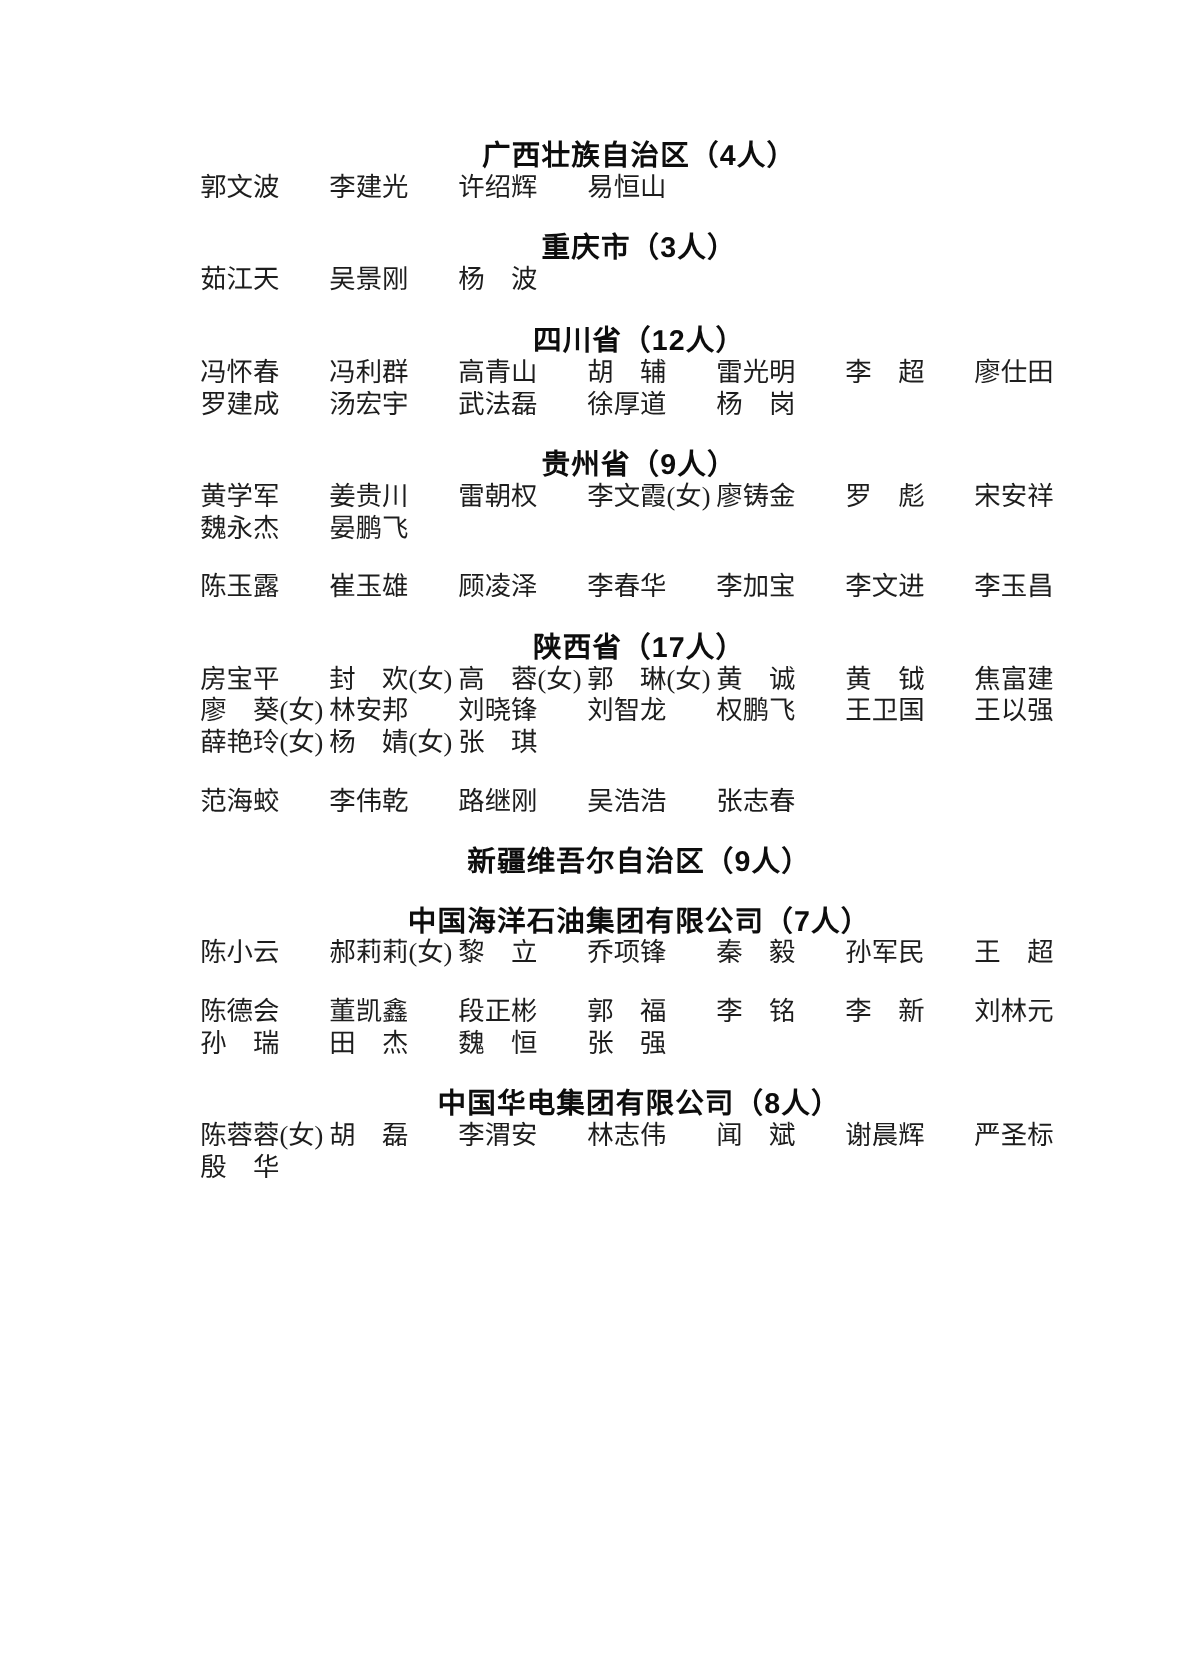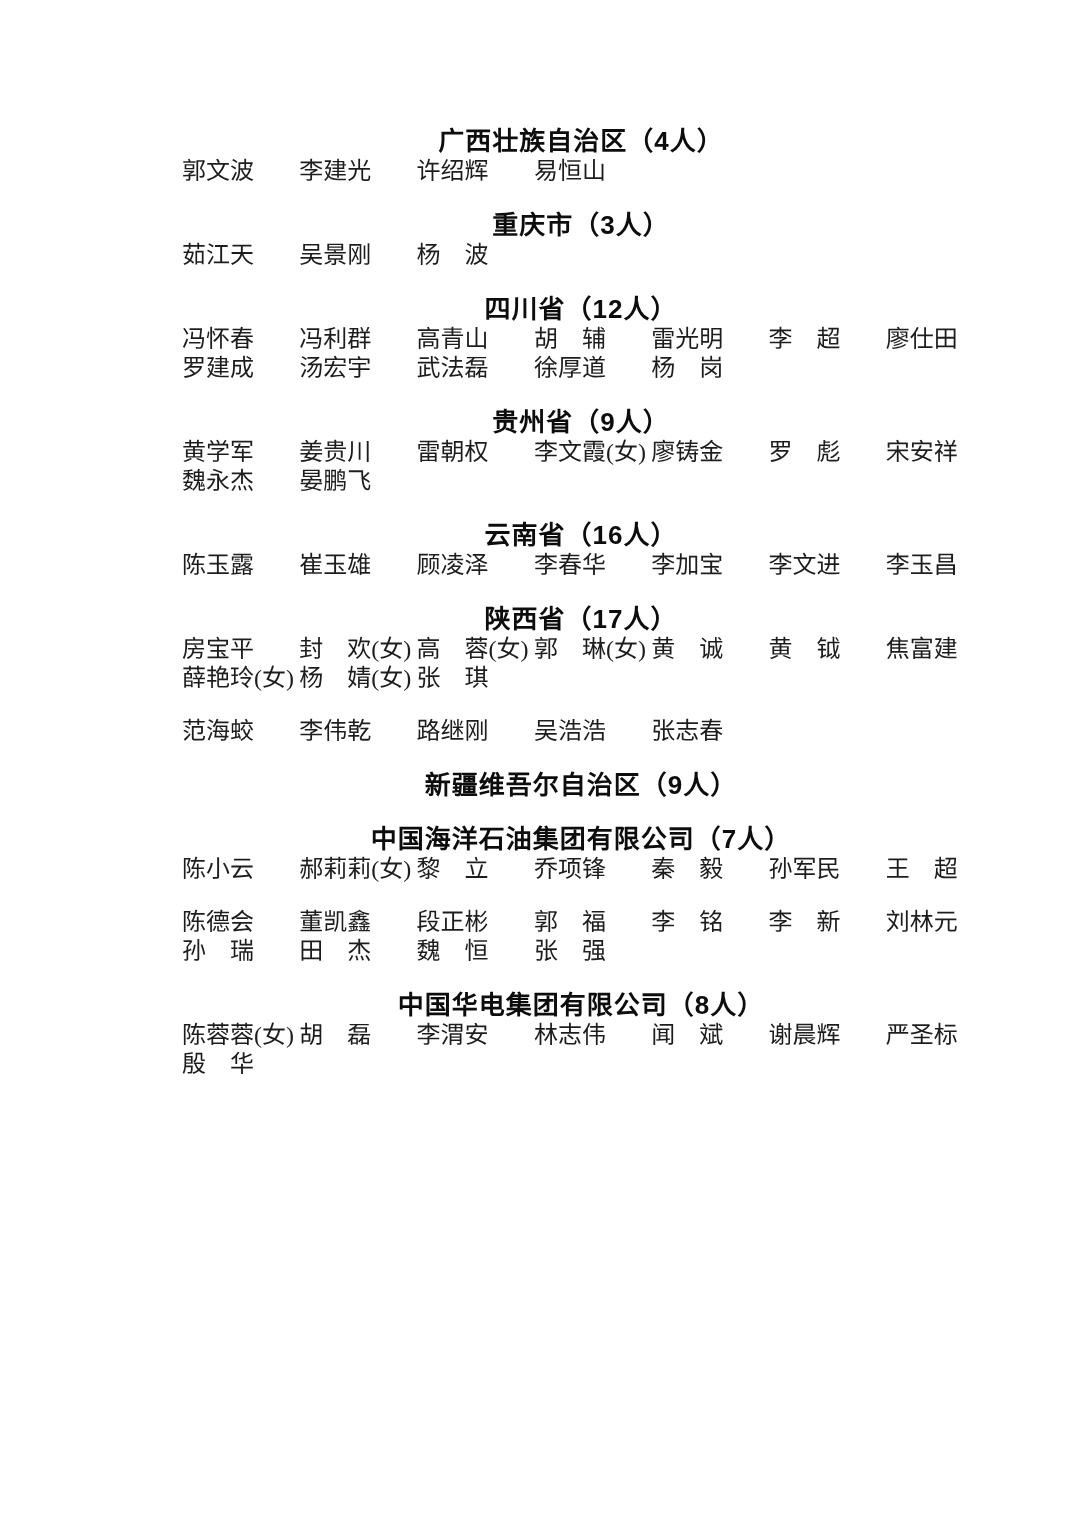--- a/index.html
+++ b/index.html
@@ -83,30 +83,30 @@
 
   <section class="section">
     <h2 class="section-title">贵州省（9人）</h2>
     <div class="section-rows">
           <div class="name-row"><span class="person">黄学军</span><span class="person">姜贵川</span><span class="person">雷朝权</span><span class="person">李文霞(女)</span><span class="person">廖铸金</span><span class="person">罗　彪</span><span class="person">宋安祥</span></div>
           <div class="name-row"><span class="person">魏永杰</span><span class="person">晏鹏飞</span></div>
         </div>
   </section>
 
   <section class="section">
-    <h2 class="section-title">云南省（16人）</h2>
     <div class="section-rows">
           <div class="name-row"><span class="person">陈玉露</span><span class="person">崔玉雄</span><span class="person">顾凌泽</span><span class="person">李春华</span><span class="person">李加宝</span><span class="person">李文进</span><span class="person">李玉昌</span></div>
         </div>
   </section>
 
   <section class="section">
     <h2 class="section-title">陕西省（17人）</h2>
     <div class="section-rows">
           <div class="name-row"><span class="person">房宝平</span><span class="person">封　欢(女)</span><span class="person">高　蓉(女)</span><span class="person">郭　琳(女)</span><span class="person">黄　诚</span><span class="person">黄　钺</span><span class="person">焦富建</span></div>
+          <div class="name-row"><span class="person">廖　葵(女)</span><span class="person">林安邦</span><span class="person">刘晓锋</span><span class="person">刘智龙</span><span class="person">权鹏飞</span><span class="person">王卫国</span><span class="person">王以强</span></div>
           <div class="name-row"><span class="person">薛艳玲(女)</span><span class="person">杨　婧(女)</span><span class="person">张　琪</span></div>
         </div>
   </section>
 
 
   <section class="section">
     <div class="section-rows">
           <div class="name-row"><span class="person">范海蛟</span><span class="person">李伟乾</span><span class="person">路继刚</span><span class="person">吴浩浩</span><span class="person">张志春</span></div>
         </div>
   </section>

